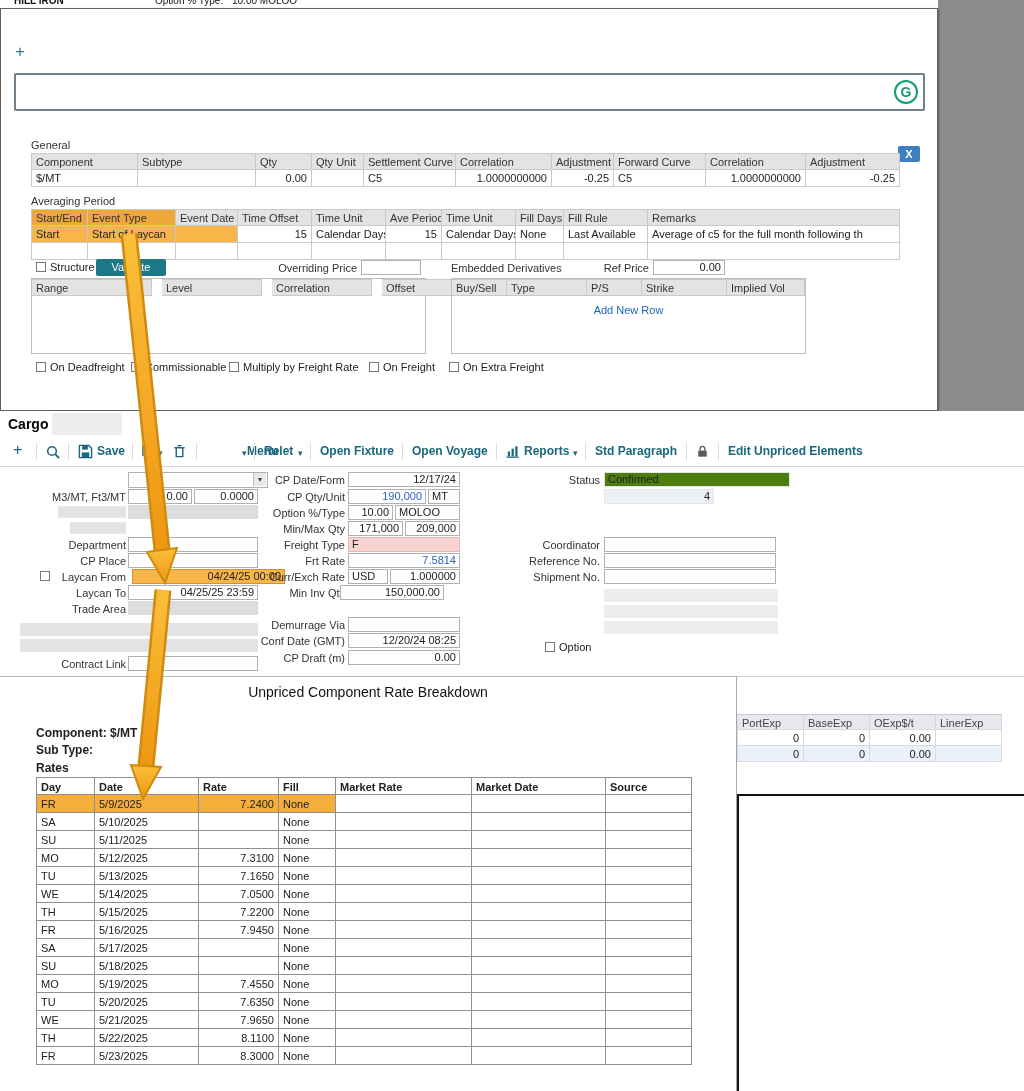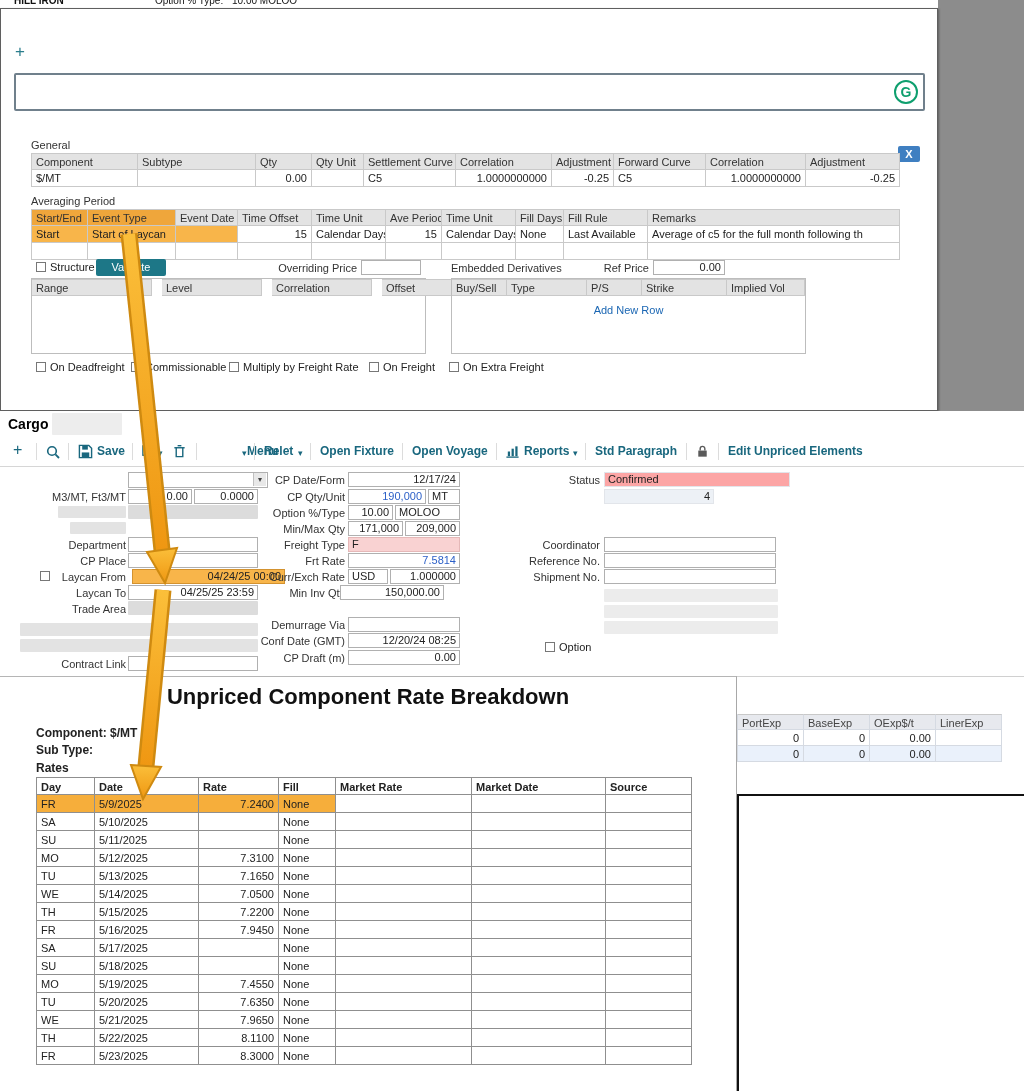--- a/index.html
+++ b/index.html
@@ -5,21 +5,21 @@
   *{margin:0;padding:0;box-sizing:border-box;}
   html,body{background:#fff;}
   body{font-family:"Liberation Sans","DejaVu Sans",sans-serif;font-size:11px;color:#222;}
   #canvas{position:relative;width:1024px;height:1091px;background:#fff;overflow:hidden;}
   .abs{position:absolute;}
   .lbl{position:absolute;height:14px;line-height:14px;font-size:11px;color:#333;text-align:right;white-space:nowrap;overflow:hidden;}
   .lbl-l{position:absolute;height:14px;line-height:14px;font-size:11px;color:#333;text-align:left;white-space:nowrap;}
   .inp{position:absolute;height:15px;border:1px solid #b0b0b0;background:#fff;font-size:11px;line-height:13px;padding:0 3px;white-space:nowrap;overflow:hidden;}
   .inp.r{text-align:right;}
   .inp.blue{color:#2b5fc7;}
-  .flat{position:absolute;height:15px;background:#fca5a5;border:1px solid #e2e5ea;font-size:11px;line-height:13px;padding:0 3px;white-space:nowrap;overflow:hidden;}
+  .flat{position:absolute;height:15px;background:#4d7c0f;border:1px solid #e2e5ea;font-size:11px;line-height:13px;padding:0 3px;white-space:nowrap;overflow:hidden;}
   .redact{position:absolute;background:#e3e3e3;border-radius:1px;}
   .cb{display:inline-block;width:10px;height:10px;border:1px solid #777;background:#fff;flex:0 0 auto;}
   .ckitem{position:absolute;display:flex;align-items:center;gap:4px;font-size:11px;color:#222;}
   
   .trow{display:flex;border-left:1px solid #c9c9c9;}
   .tc{flex:0 0 auto;height:17px;line-height:15px;padding:1px 4px;border-right:1px solid #c9c9c9;border-bottom:1px solid #c9c9c9;overflow:hidden;white-space:nowrap;font-size:11px;background:#fff;}
   .tc.r{text-align:right;}
   .th{background:#e3e3e3;color:#333;}
   .trow:first-child .tc{border-top:1px solid #c9c9c9;}
   .oh{background:#efa63b !important;}
@@ -333,21 +333,21 @@
       <div class="ckitem" style="left:545px;top:174px;">
         <span class="cb"></span>
         <span>Option</span>
       </div>
     </div>
   </div>
 
   <div class="abs" style="left:737px;top:676px;width:287px;height:1px;background:#d0d0d0;"></div>
 
   <div class="abs" style="left:0;top:676px;width:737px;height:415px;background:#fff;border-top:1px solid #b5b5b5;border-right:1px solid #a8a8a8;">
-    <div class="abs" style="left:0;top:7px;width:100%;text-align:center;font-size:22px;color:#111;font-weight:bold;">Unpriced Component Rate Breakdown</div>
+    <div class="abs" style="left:0;top:7px;width:100%;text-align:center;font-size:14px;color:#111;">Unpriced Component Rate Breakdown</div>
     <div class="abs bold" style="left:36px;top:49px;font-size:12px;">
       <span>Component:</span>
       <span>$/MT</span>
     </div>
     <div class="abs bold" style="left:36px;top:66px;font-size:12px;">Sub Type:</div>
     <div class="abs bold" style="left:36px;top:84px;font-size:12px;">Rates</div>
 
     <div class="abs rts" style="left:36px;top:100px;">
       <div class="trow">
         <div class="tc">Day</div>

